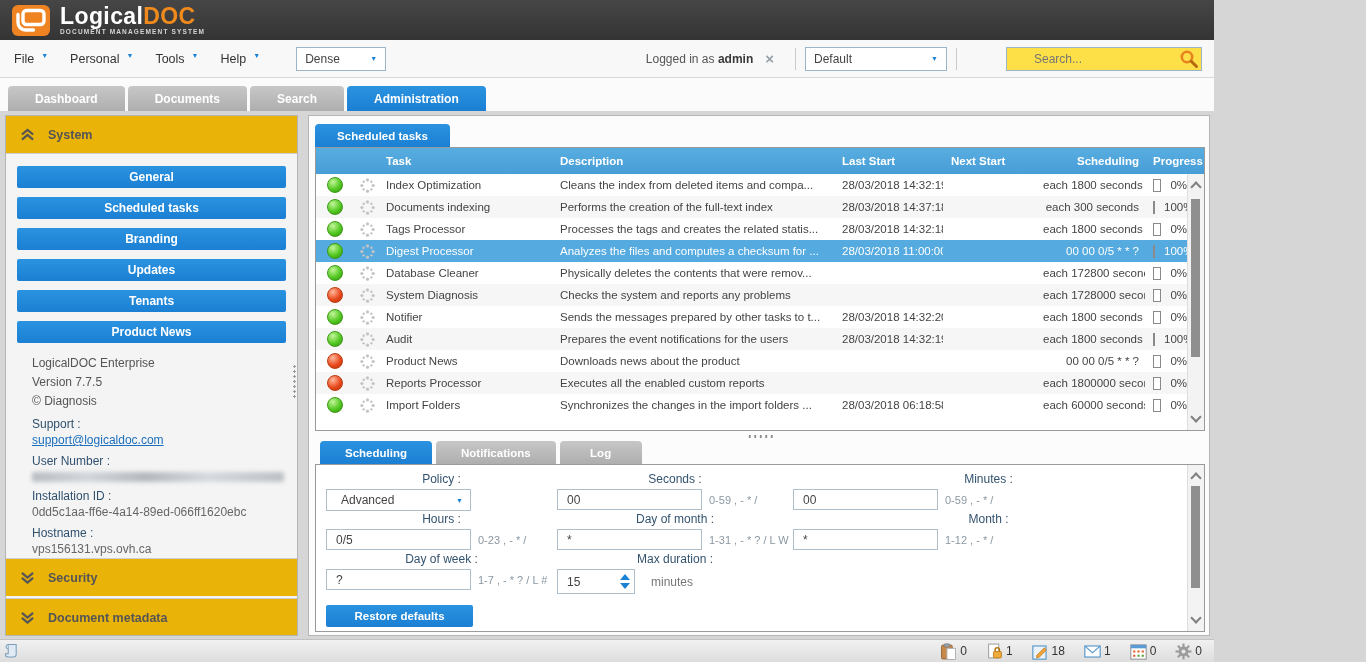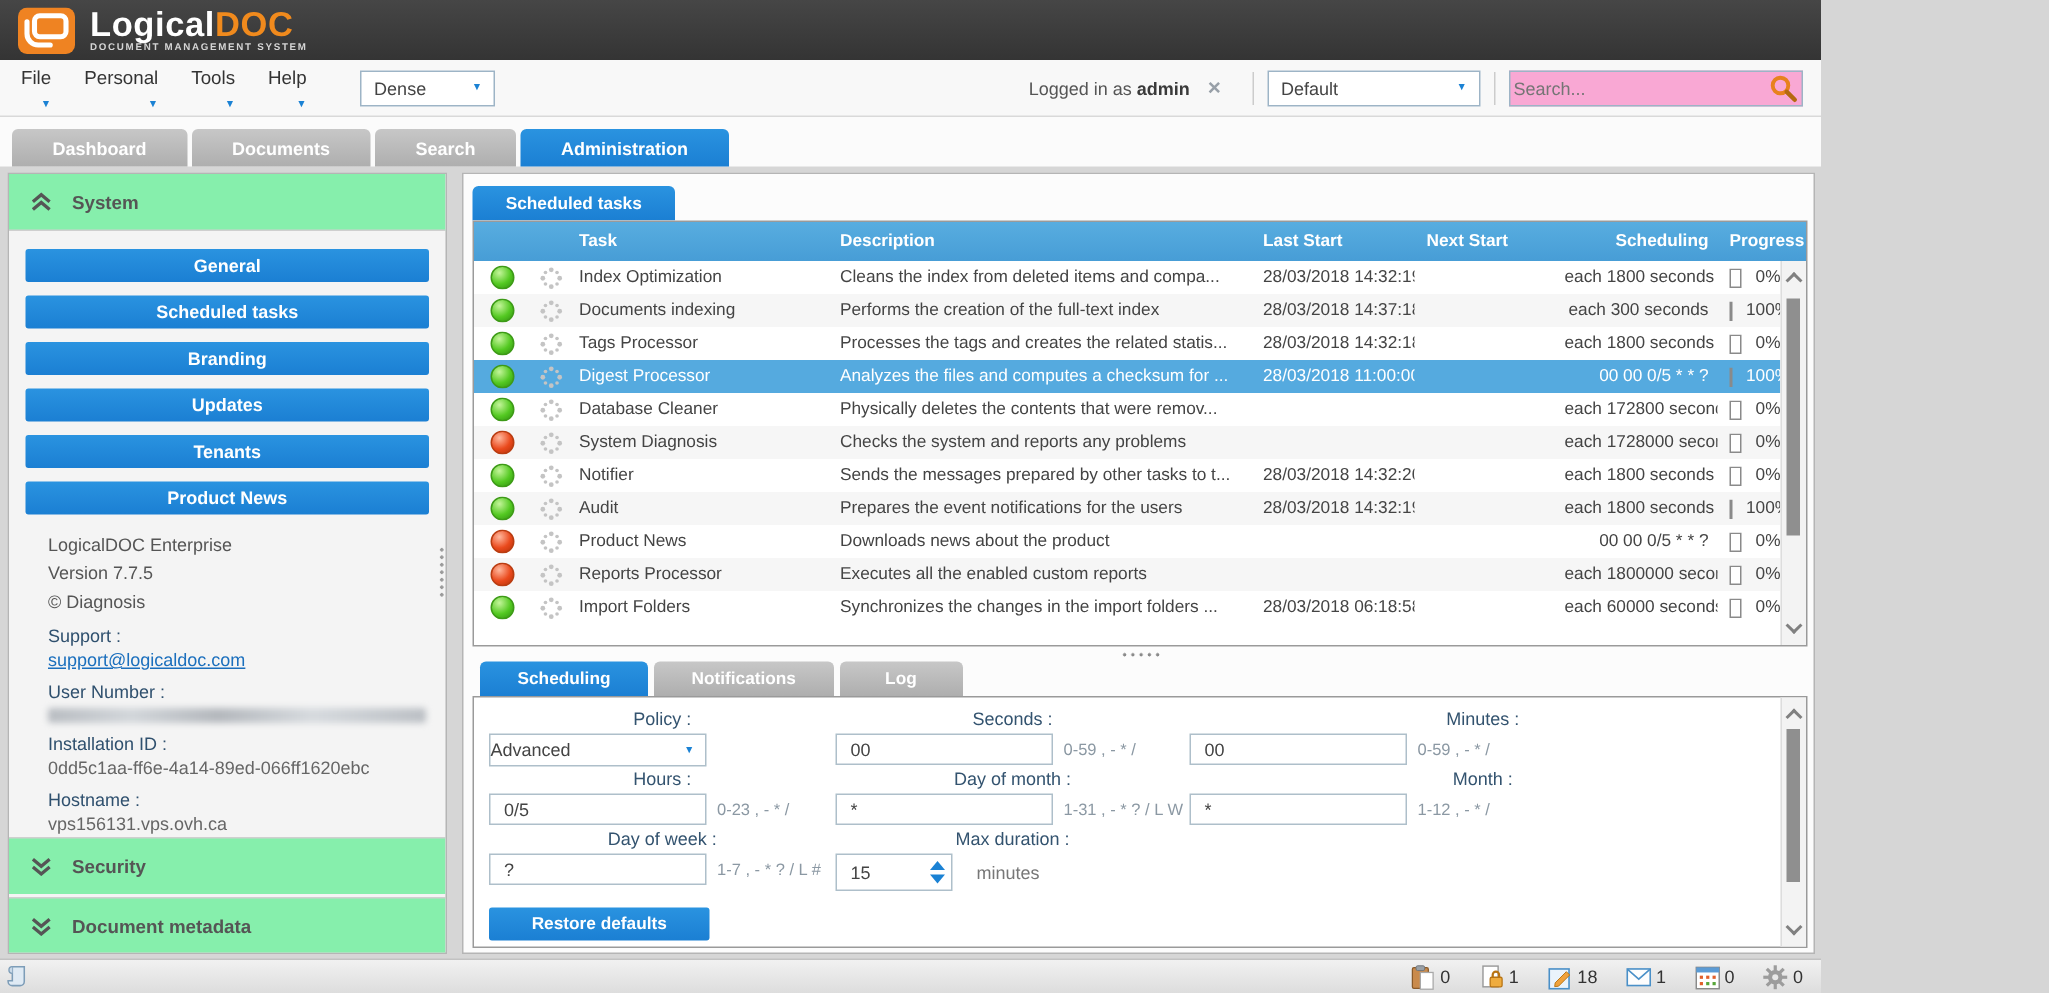--- a/index.html
+++ b/index.html
@@ -8,45 +8,45 @@
   
   .topbar{height:40px;flex:0 0 auto;background:linear-gradient(#464646,#343434);display:flex;align-items:center;padding-left:12px;}
   .logo{display:flex;align-items:center;gap:10px;}
   .logo-icon svg{display:block;}
   .logo-name{font-size:23px;font-weight:bold;color:#fff;line-height:21px;letter-spacing:.4px;}
   .logo-name .accent{color:#f08a1d;}
   .logo-sub{font-size:6.5px;color:#d5d5d5;letter-spacing:1.15px;font-weight:bold;margin-top:1px;}
 
   
   .menubar{height:38px;flex:0 0 auto;background:#f8f8f8;border-bottom:1px solid #d9d9d9;display:flex;align-items:center;padding:0 12px 0 14px;box-sizing:border-box;}
-  .menu-item{display:flex;align-items:flex-end;gap:7px;margin-right:22px;cursor:pointer;font-size:12.5px;color:#333;flex-direction:column;}
+  .menu-item{display:flex;align-items:flex-start;gap:7px;margin-right:22px;cursor:pointer;font-size:12.5px;color:#333;}
   .caret{color:#1b82d4;font-size:7px;line-height:7px;}
   .combo{height:24px;box-sizing:border-box;border:1px solid #9db4c6;background:#fff;display:flex;align-items:center;justify-content:space-between;padding:0 8px;font-size:12px;color:#444;cursor:pointer;}
   .density{width:90px;margin-left:14px;}
   .workspace{width:142px;}
   .flex-spacer{flex:1;}
   .logged{font-size:12px;color:#555;}
   .logged b{color:#3a3a3a;}
   .close-x{color:#98a0a8;font-size:15px;font-weight:bold;margin:0 12px;cursor:pointer;}
   .vdiv{width:1px;height:22px;background:#ccc;margin:0 9px;}
-  .searchbox{width:196px;height:24px;box-sizing:border-box;border:1px solid #9db4c6;background:#f9a8d4;display:flex;align-items:center;padding:0 2px 0 0;}
+  .searchbox{width:196px;height:24px;box-sizing:border-box;border:1px solid #9db4c6;background:#fde047;display:flex;align-items:center;padding:0 2px 0 25px;margin-left:40px;}
   .searchbox input{border:0;outline:0;flex:1;min-width:0;font-size:12px;color:#555;font-family:inherit;background:transparent;}
   .mag{display:flex;align-items:center;cursor:pointer;}
 
   
   .tabstrip{height:33px;flex:0 0 auto;background:#fbfbfb;display:flex;align-items:flex-end;padding-left:8px;gap:3px;}
   .nav-tab{height:25px;padding:0 27px;display:flex;align-items:center;justify-content:center;background:linear-gradient(#c7c7c7,#aeaeae);color:#fff;font-weight:bold;font-size:12px;border-radius:4px 4px 0 0;cursor:pointer;white-space:nowrap;}
   .nav-tab.active{background:linear-gradient(#2a93e0,#1b7fd3);}
 
   
   .content{flex:1;min-height:0;display:flex;padding:4px 4px 0 5px;gap:10px;}
 
   
   .sidebar{width:291px;flex:0 0 auto;background:#f4f4f4;border:1px solid #b5b5b5;position:relative;display:flex;flex-direction:column;overflow:hidden;}
-  .side-section{height:37px;flex:0 0 auto;background:#86efac;display:flex;align-items:center;gap:13px;padding-left:14px;font-size:12.5px;font-weight:bold;color:#555;cursor:pointer;}
+  .side-section{height:37px;flex:0 0 auto;background:#eab308;display:flex;align-items:center;gap:13px;padding-left:14px;font-size:12.5px;font-weight:bold;color:#555;cursor:pointer;}
   .side-section.expanded{border-bottom:1px solid #cfcfcf;}
   .side-section.collapsed{border-top:1px solid #cfcfcf;margin-top:2px;}
   .system-body{flex:0 0 auto;padding-top:12px;}
   .side-btn{height:22px;background:linear-gradient(#2a93e0,#1b7fd3);margin:0 11px 9px;color:#fff;font-weight:bold;font-size:12px;display:flex;align-items:center;justify-content:center;border-radius:2px;cursor:pointer;}
   .info{padding:4px 8px 0 26px;font-size:12px;color:#666;}
   .info .prod{color:#555;margin-bottom:5px;}
   .info .lbl{color:#2f506e;margin-top:7px;margin-bottom:2px;}
   .info a{color:#1b6fbd;text-decoration:underline;cursor:pointer;}
   .redacted{width:252px;height:10px;margin:4px 0 2px 0;border-radius:2px;filter:blur(2px);background:linear-gradient(90deg,#b9bdc2,#d2d6da 22%,#b4b8bd 45%,#d6dade 70%,#bcc0c5 100%);}
   .side-fill{flex:1;}
@@ -95,21 +95,21 @@
   .dtab{height:23px;padding:0 25px;min-width:32px;display:flex;align-items:center;justify-content:center;background:linear-gradient(#c7c7c7,#aeaeae);color:#fff;font-weight:bold;font-size:11.5px;border-radius:4px 4px 0 0;cursor:pointer;white-space:nowrap;}
   .dtab.active{background:linear-gradient(#2a93e0,#1b7fd3);}
 
   
   .form-panel{height:168px;flex:0 0 auto;border:1px solid #9a9a9a;background:#fff;position:relative;box-sizing:border-box;padding:7px 20px 0 10px;}
   .form-grid{display:grid;grid-template-columns:231px 236px 1fr;grid-template-rows:40px 40px 46px;}
   .flabel{font-size:12px;color:#33536f;margin-bottom:3px;text-align:center;}
   .fline{display:flex;align-items:center;gap:7px;}
   .finput{box-sizing:border-box;width:145px;height:21px;border:1px solid #aebfca;font-size:12px;color:#444;padding:0 4px 0 9px;font-family:inherit;outline:none;background:#fff;}
   .fhint{font-size:11px;color:#8b98a3;white-space:nowrap;}
-  .fcombo{box-sizing:border-box;width:145px;height:22px;border:1px solid #aebfca;display:flex;align-items:center;justify-content:space-between;padding:0 7px 0 0;font-size:12px;color:#444;background:#fff;cursor:pointer;}
+  .fcombo{box-sizing:border-box;width:145px;height:22px;border:1px solid #aebfca;display:flex;align-items:center;justify-content:space-between;padding:0 7px 0 14px;font-size:12px;color:#444;background:#fff;cursor:pointer;}
   .spin{box-sizing:border-box;width:78px;height:25px;border:1px solid #aebfca;display:flex;align-items:stretch;background:#fff;}
   .spin .val{flex:1;display:flex;align-items:center;padding-left:9px;font-size:12px;color:#444;}
   .spin .arrows{width:18px;display:flex;flex-direction:column;align-items:center;justify-content:center;gap:3px;}
   .tri-up{width:0;height:0;border:5px solid transparent;border-bottom:6px solid #1b82d4;border-top:0;cursor:pointer;}
   .tri-down{width:0;height:0;border:5px solid transparent;border-top:6px solid #1b82d4;border-bottom:0;cursor:pointer;}
   .unit{font-size:12px;color:#777;margin-left:9px;}
   .restore-btn{position:absolute;left:10px;bottom:4px;width:147px;height:22px;background:linear-gradient(#2a93e0,#1b7fd3);color:#fff;font-weight:bold;font-size:11.5px;display:flex;align-items:center;justify-content:center;border-radius:2px;cursor:pointer;}
 
   
   .statusbar{height:22px;flex:0 0 auto;margin-top:3px;background:linear-gradient(#f1f1f1,#dddddd);border-top:1px solid #c2c2c2;display:flex;align-items:center;padding:0 12px 0 4px;}

